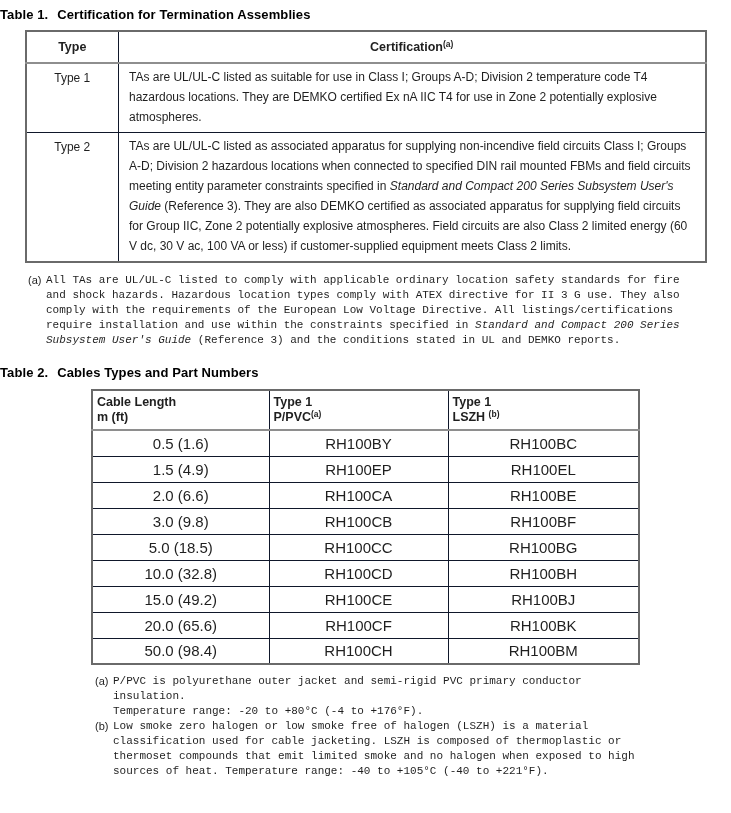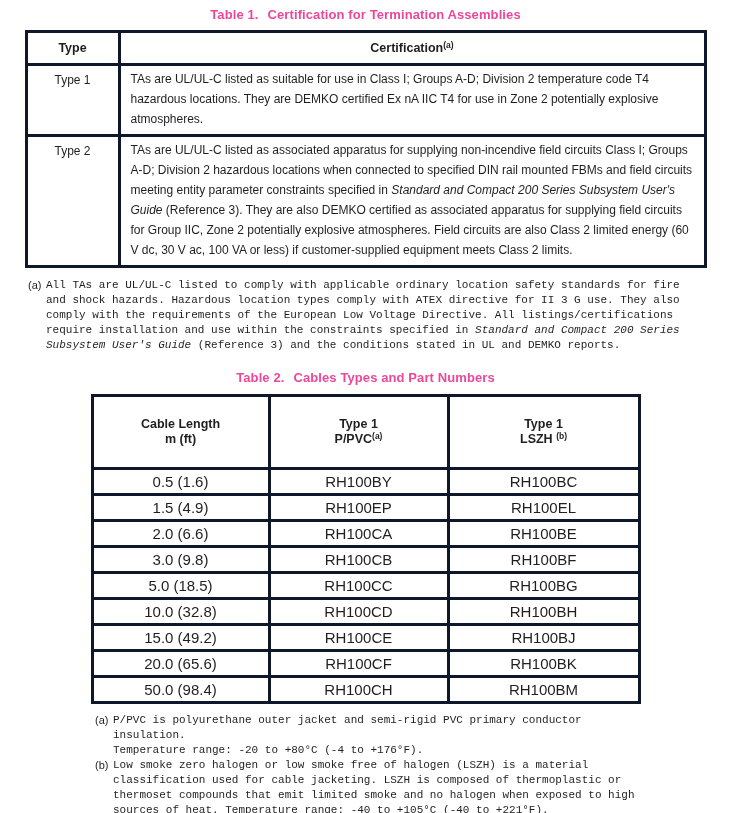--- a/index.html
+++ b/index.html
@@ -8,30 +8,30 @@
     width: 731px;
     height: 813px;
     box-sizing: border-box;
     overflow: hidden;
     padding-top: 7px;
     background: #ffffff;
     font-family: "Liberation Sans", sans-serif;
     color: #1f1f1f;
   }
   .tbl-title {
-    text-align: center;
+    text-align: left;
     font-size: 13px;
     font-weight: bold;
-    color: #ec4899;
+    color: #000000;
     letter-spacing: 0.1px;
   }
   .tbl-title .t-label { margin-right: 9px; }
   table { border-collapse: collapse; table-layout: fixed; }
   .doc-table { margin: 8px auto 0 auto; border: 2px solid #6a6a6a; }
-  .doc-table th, .doc-table td { border: 3px solid #0f172a; }
+  .doc-table th, .doc-table td { border: 1px solid #0f172a; }
   .doc-table thead th { border-bottom: 2px solid #8e8e8e; }
 
   
   .table1 { width: 682px; }
   .table1 col.c-type { width: 93px; }
   .table1 th {
     font-size: 12.5px; font-weight: bold;
     padding: 8px 4px; text-align: center; vertical-align: middle;
   }
   .table1 td {
@@ -40,21 +40,21 @@
   .table1 td.type-cell { text-align: center; padding: 4px 2px; }
   .table1 td.cert-cell { padding: 3px 10px 5px 10px; }
 
   
   .table2 { width: 547px; margin-top: 9px; }
   .table2 col.c1 { width: 177px; }
   .table2 col.c2 { width: 179px; }
   .table2 col.c3 { width: 191px; }
   .table2 th {
     font-size: 12.5px; font-weight: bold; line-height: 15px;
-    padding: 20px 4px; text-align: center; vertical-align: middle;
+    padding: 4px 4px; text-align: left; vertical-align: middle;
   }
   .table2 td {
     font-size: 15px; text-align: center; vertical-align: middle;
     height: 26px; padding: 0 4px; box-sizing: border-box;
   }
 
   sup.note-ref {
     font-size: 8.5px; font-weight: bold;
     vertical-align: 4px; line-height: 0;
   }

